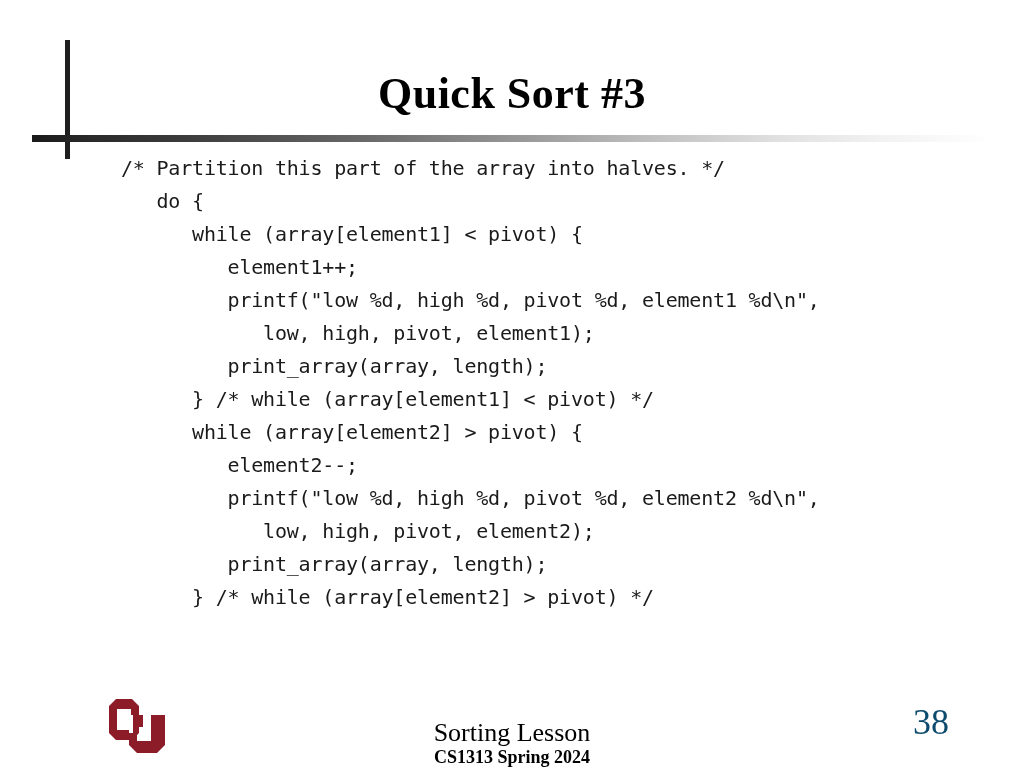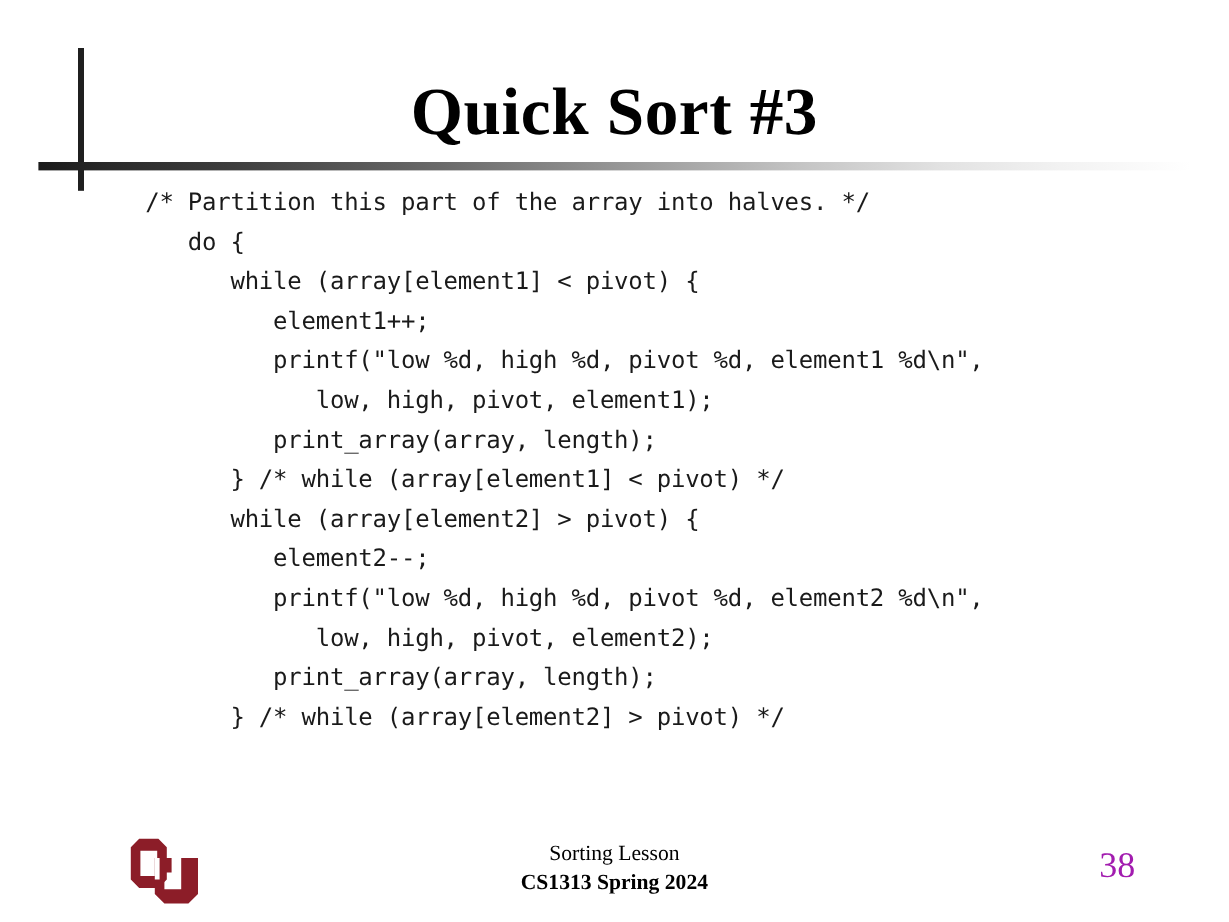--- a/index.html
+++ b/index.html
@@ -52,21 +52,21 @@
 
   
   .slide-title {
     position: absolute;
     left: 0;
     right: 0;
     top: 68px;
     text-align: center;
     font-family: "Liberation Serif", "DejaVu Serif", serif;
     font-weight: bold;
-    font-size: 56px;
+    font-size: 44px;
     line-height: 52px;
     color: #000000;
     letter-spacing: 0.5px;
   }
 
   
   .code-block {
     position: absolute;
     left: 97px;
     top: 152px;
@@ -89,39 +89,40 @@
   .footer-center {
     position: absolute;
     left: 0;
     right: 0;
     top: 698px;
     text-align: center;
     color: #000000;
   }
   .footer-line1 {
     font-family: "Liberation Serif", "DejaVu Serif", serif;
-    font-size: 18px;
+    font-size: 26px;
     line-height: 26px;
+    margin-top: 22px;
   }
   .footer-line2 {
     font-family: "Liberation Serif", "DejaVu Serif", serif;
     font-size: 18px;
     line-height: 22px;
     font-weight: bold;
   }
   .page-number {
     position: absolute;
     right: 58px;
     top: 704px;
     width: 70px;
     text-align: center;
     font-family: "Liberation Serif", "DejaVu Serif", serif;
-    font-size: 30px;
+    font-size: 36px;
     line-height: 36px;
-    color: #a21caf;
+    color: #0c4a6e;
   }
 
   
   .ou-logo {
     position: absolute;
     left: 99px;
     top: 697px;
     width: 70px;
     height: 58px;
   }

